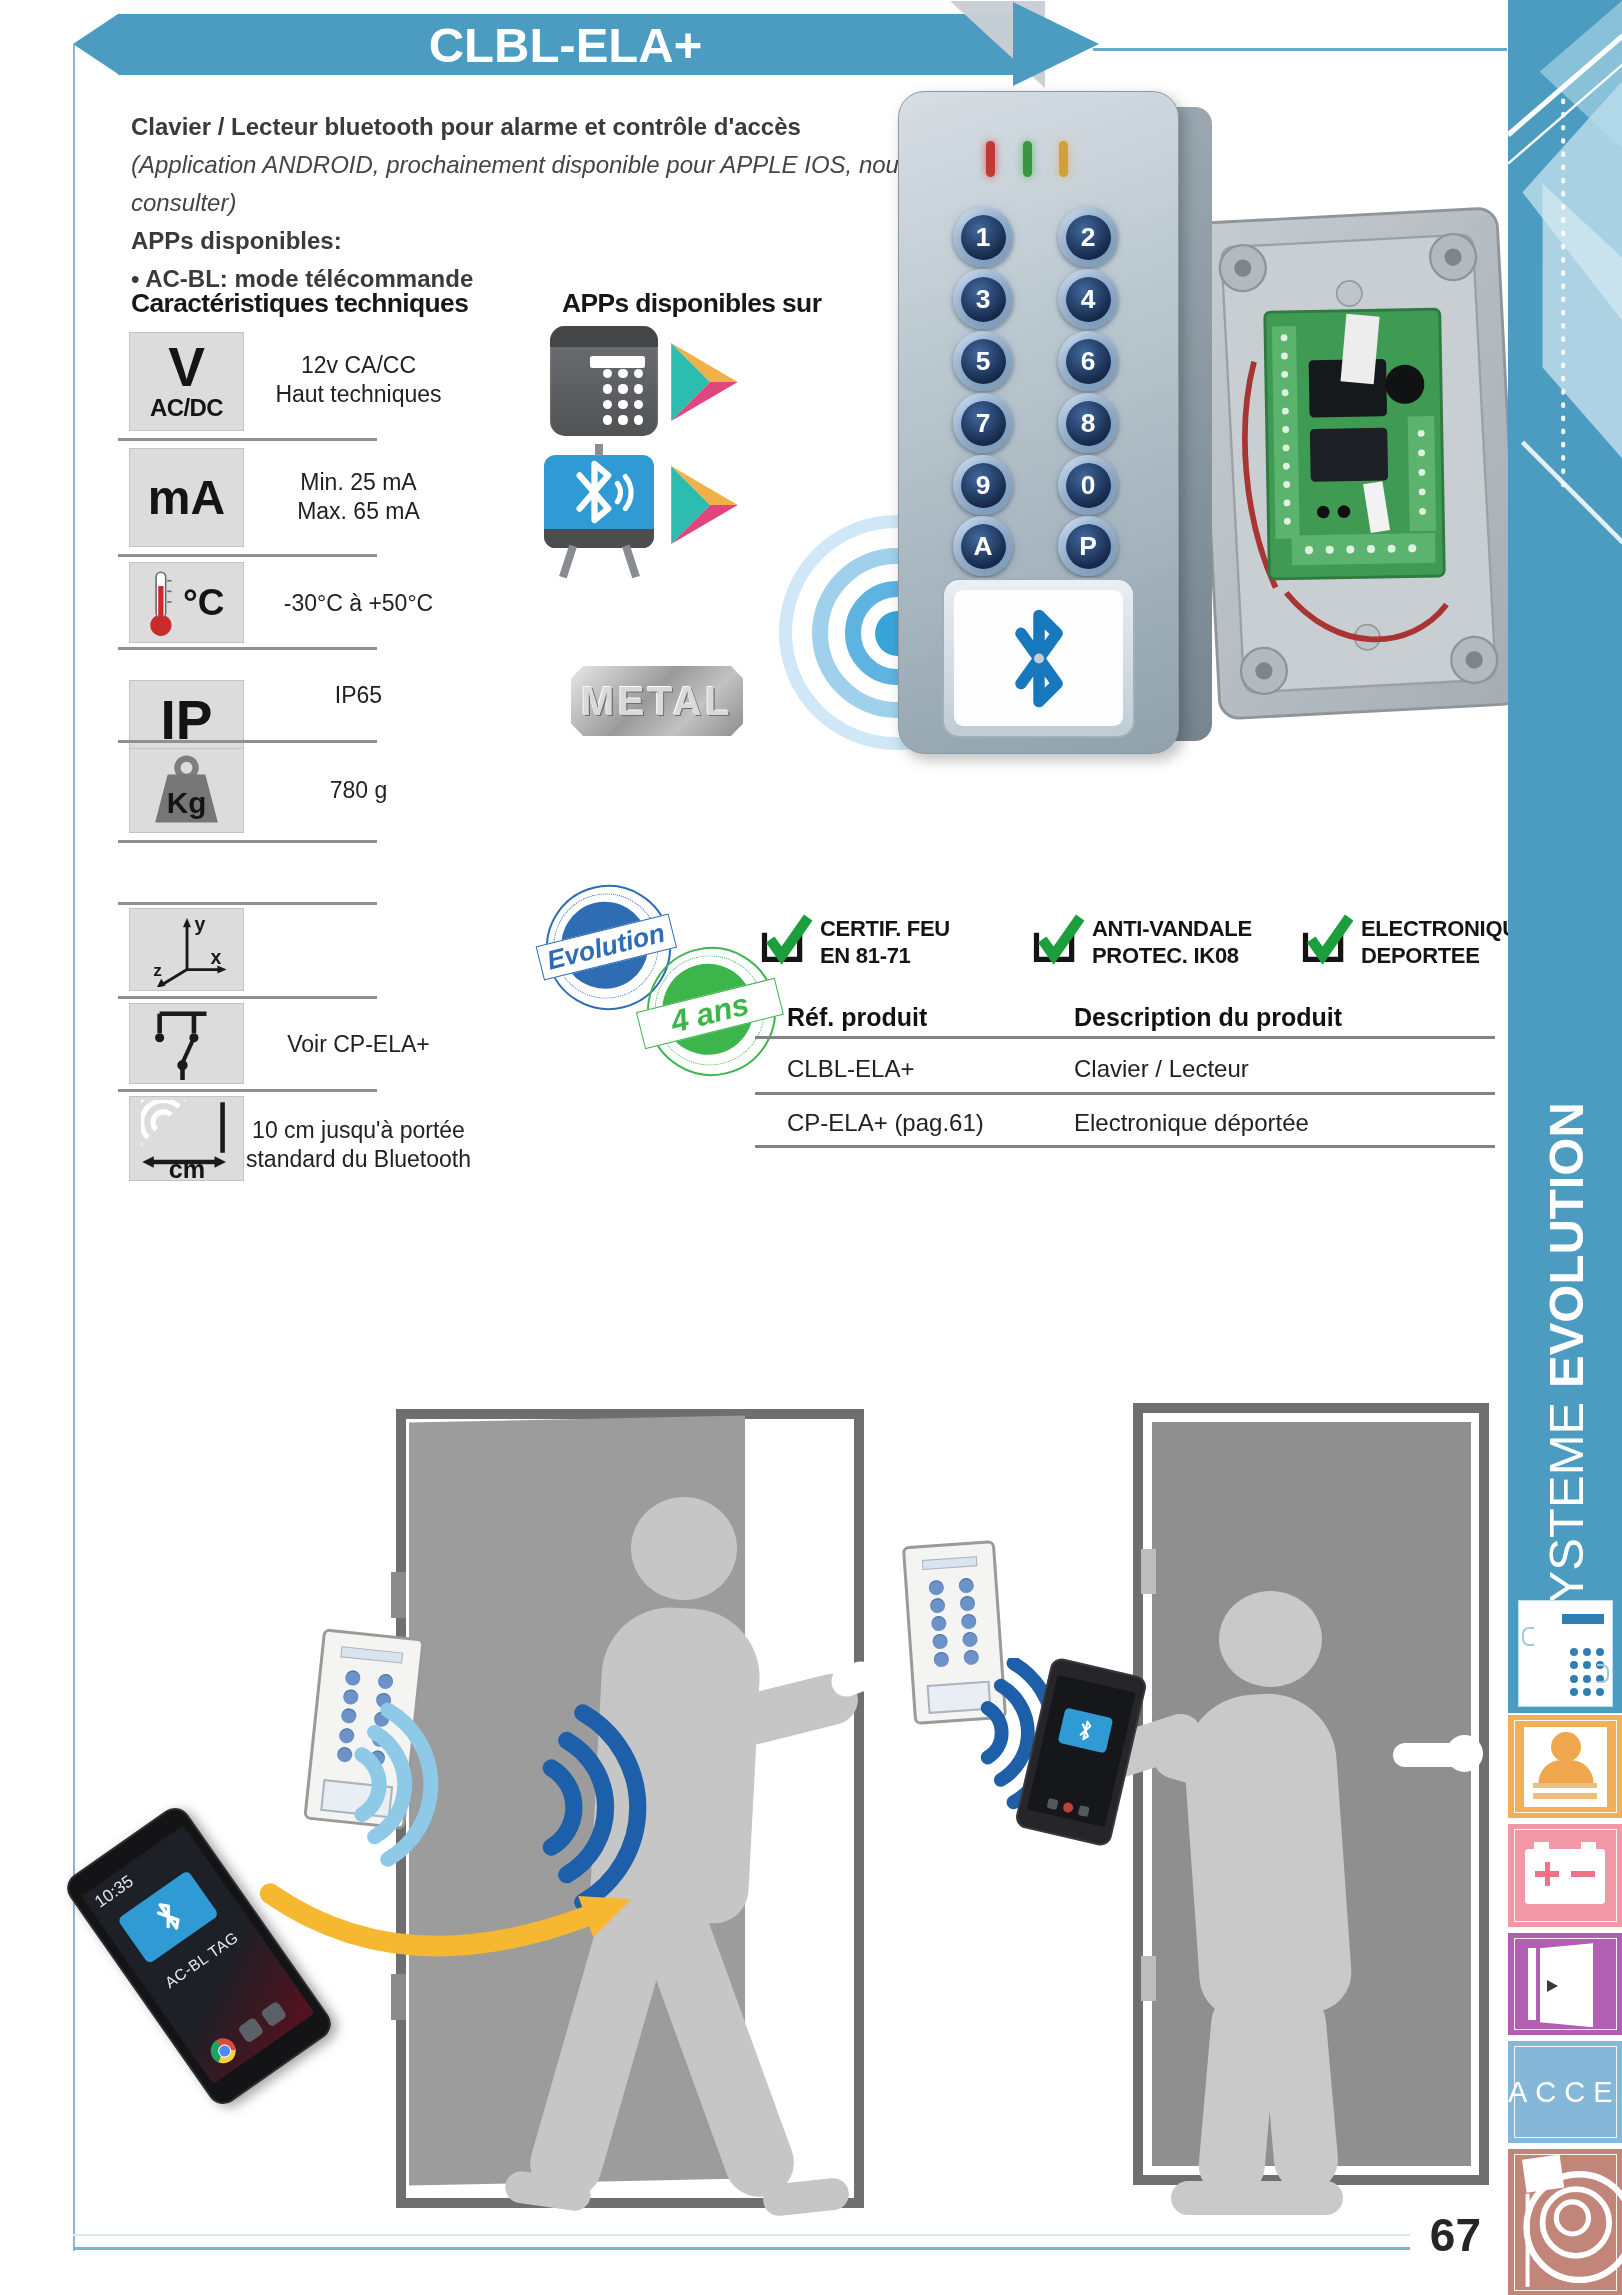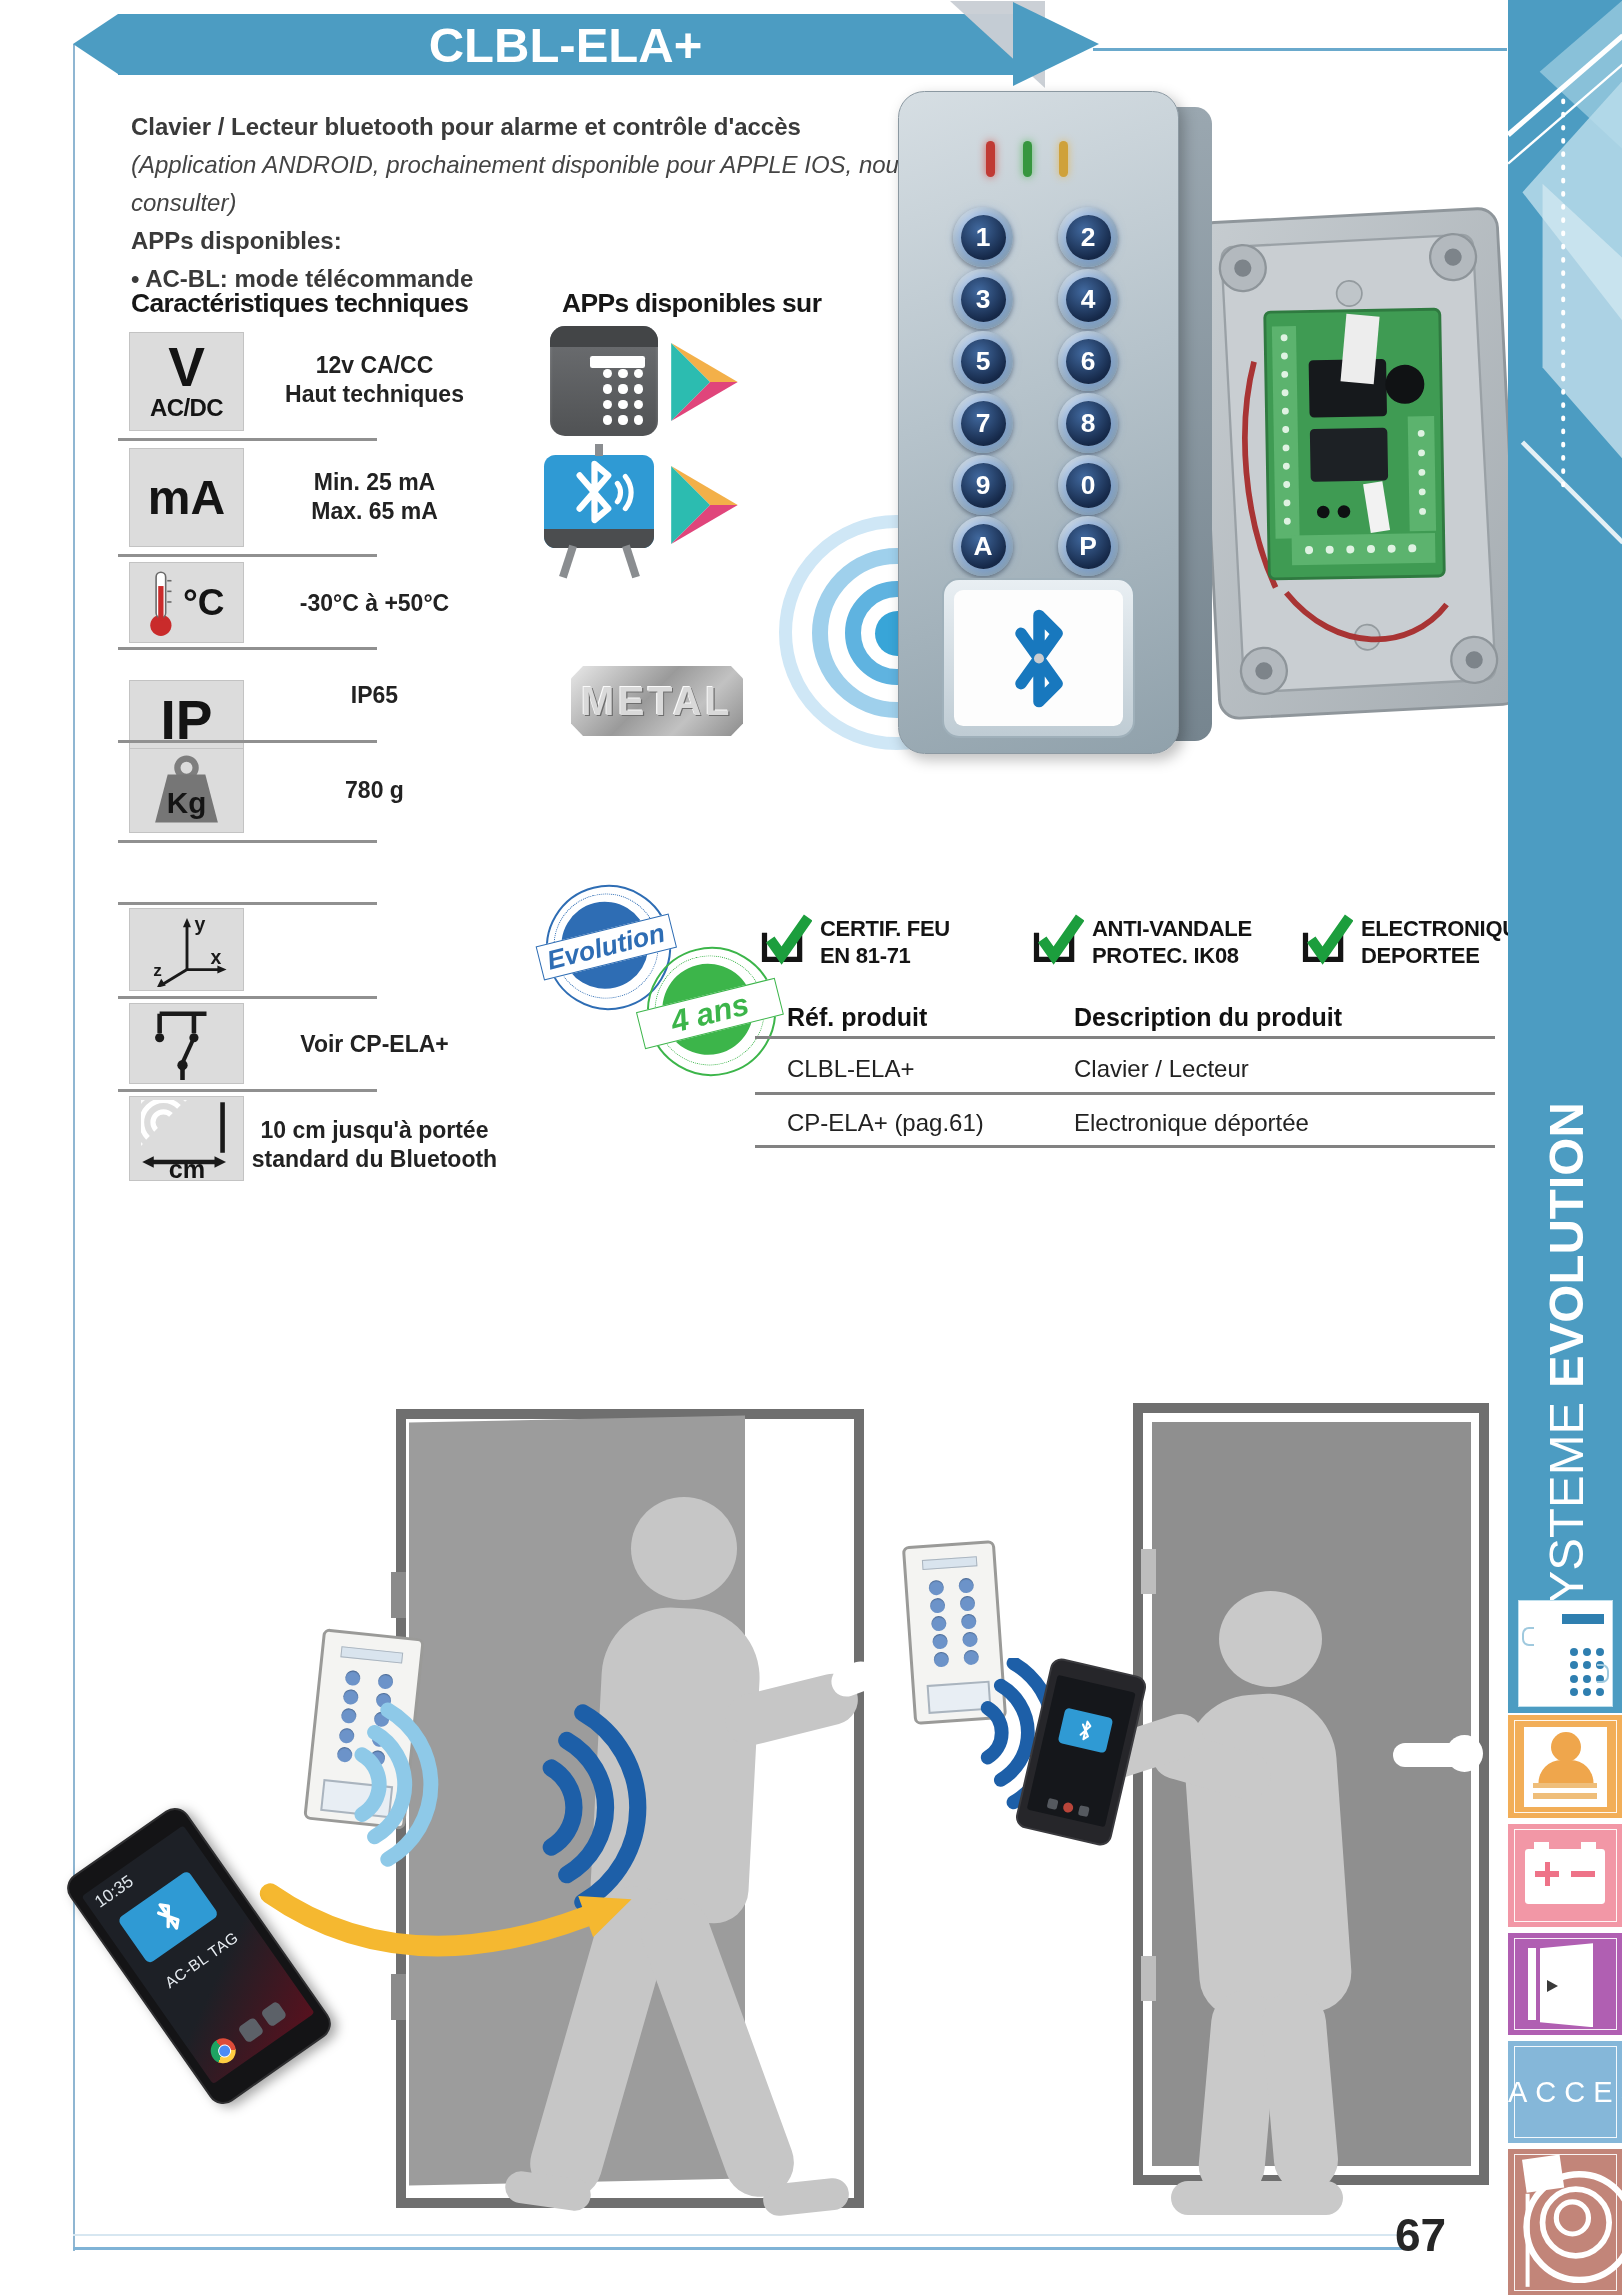--- a/index.html
+++ b/index.html
@@ -13,21 +13,21 @@
   .banner-tip{left:73px;top:14.3px;width:0;height:0;border-right:45px solid #4C9CC2;border-top:30px solid transparent;border-bottom:30px solid transparent;}
   .banner-arrow{left:1013px;top:2.3px;width:0;height:0;border-left:86px solid #4C9CC2;border-top:42px solid transparent;border-bottom:42px solid transparent;}
   .banner-fold{left:950px;top:1.1px;width:95px;height:87px;background:#c9ced4;clip-path:polygon(0 0,100% 0,100% 100%);opacity:.96;}
   
   .intro{left:131px;top:108px;width:849px;color:#3a3a3a;}
   .intro div{font-size:24px;line-height:38px;font-weight:600;}
   .intro .it{font-style:italic;font-weight:400;color:#444;}
   
   .spec-icon{left:129px;width:115px;background:#dcdcdc;border:1.1px solid #c3c3c3;box-sizing:border-box;display:flex;flex-direction:column;align-items:center;justify-content:center;color:#141414;}
   .spec-sep{left:118px;width:259px;height:2.9px;background:#909090;}
-  .spec-val{left:248px;width:253px;text-align:center;font-size:23px;line-height:29px;color:#222;font-weight:700;}
+  .spec-val{left:232px;width:253px;text-align:center;font-size:23px;line-height:29px;color:#222;font-weight:400;}
   .gl-big{font-size:55px;font-weight:700;line-height:53px;}
   .gl-med{font-size:48px;font-weight:700;}
   .gl-sm{font-size:24px;font-weight:800;letter-spacing:-0.6px;}
   
   .app1{left:550px;top:326px;width:108px;height:110px;border-radius:15px;background:linear-gradient(#6e7073,#505254);box-shadow:inset 0 2.3px 3.4px rgba(255,255,255,.25);}
   .app1 .strip{position:absolute;left:0;top:0;width:100%;height:20.7px;background:#434547;border-radius:15px 15px 0 0;}
   .app1 .slit{position:absolute;right:12.6px;top:30px;width:55px;height:11.5px;background:#fff;border-radius:2.3px;}
   .app1 .dots{position:absolute;right:15px;bottom:11.5px;display:grid;grid-template-columns:repeat(3,9.2px);grid-gap:6.3px;}
   .app1 .dots i{width:9.2px;height:9.2px;border-radius:50%;background:#fff;}
   .app2{left:544px;top:455px;width:110px;height:93px;border-radius:11.5px;background:#2f9ad4;}
@@ -83,21 +83,21 @@
   .phone-big .applbl{position:absolute;left:0;top:112px;width:100%;text-align:center;color:#e8edf2;font-size:15.5px;letter-spacing:0.6px;}
   .phone-big .chrome{position:absolute;left:15px;bottom:9.2px;width:25px;height:25px;border-radius:50%;background:conic-gradient(#dd4b39 0 33%,#ffcd42 33% 66%,#1da462 66% 100%);}
   .phone-big .chrome:after{content:"";position:absolute;left:6.9px;top:6.9px;width:11.5px;height:11.5px;border-radius:50%;background:#4c8bf5;border:1.7px solid #fff;}
   .phone-big .appsq{position:absolute;bottom:12.6px;width:19.5px;height:19.5px;border-radius:4.6px;background:#5c6168;}
   
   .sb-band{left:1508px;top:0;width:115px;height:1713px;background:#4C9CC2;}
   .sb-title{left:1511px;top:1079px;height:557px;width:109px;writing-mode:vertical-rl;transform:rotate(180deg);display:flex;align-items:center;color:#fff;font-size:49px;letter-spacing:0;}
   .tile{left:1508px;width:115px;}
   .tile .frame{position:absolute;left:5.7px;top:4.6px;right:5.7px;bottom:4.6px;border:1.7px solid rgba(255,255,255,.9);}
   .acces-txt{width:100%;text-align:center;color:#fff;font-size:29px;letter-spacing:8px;font-weight:400;}
-  .pgnum{left:1395px;top:2208px;width:86px;text-align:left;font-size:46px;font-weight:700;color:#262626;}
+  .pgnum{left:1395px;top:2208px;width:86px;text-align:right;font-size:46px;font-weight:700;color:#262626;}
   svg text{font-family:"Liberation Sans",sans-serif;}
 </style>
 </head>
 <body>
 
 <div id="page">
 
   <div class="abs" style="left:73px;top:44px;width:2.3px;height:2207px;background:#8fb6d2;"></div>
   <div class="abs" style="left:73px;top:2234px;width:1337px;height:1.7px;background:#d7e7f1;"></div>
   <div class="abs" style="left:73px;top:2247px;width:1337px;height:3.4px;background:#7fb3d6;"></div>

